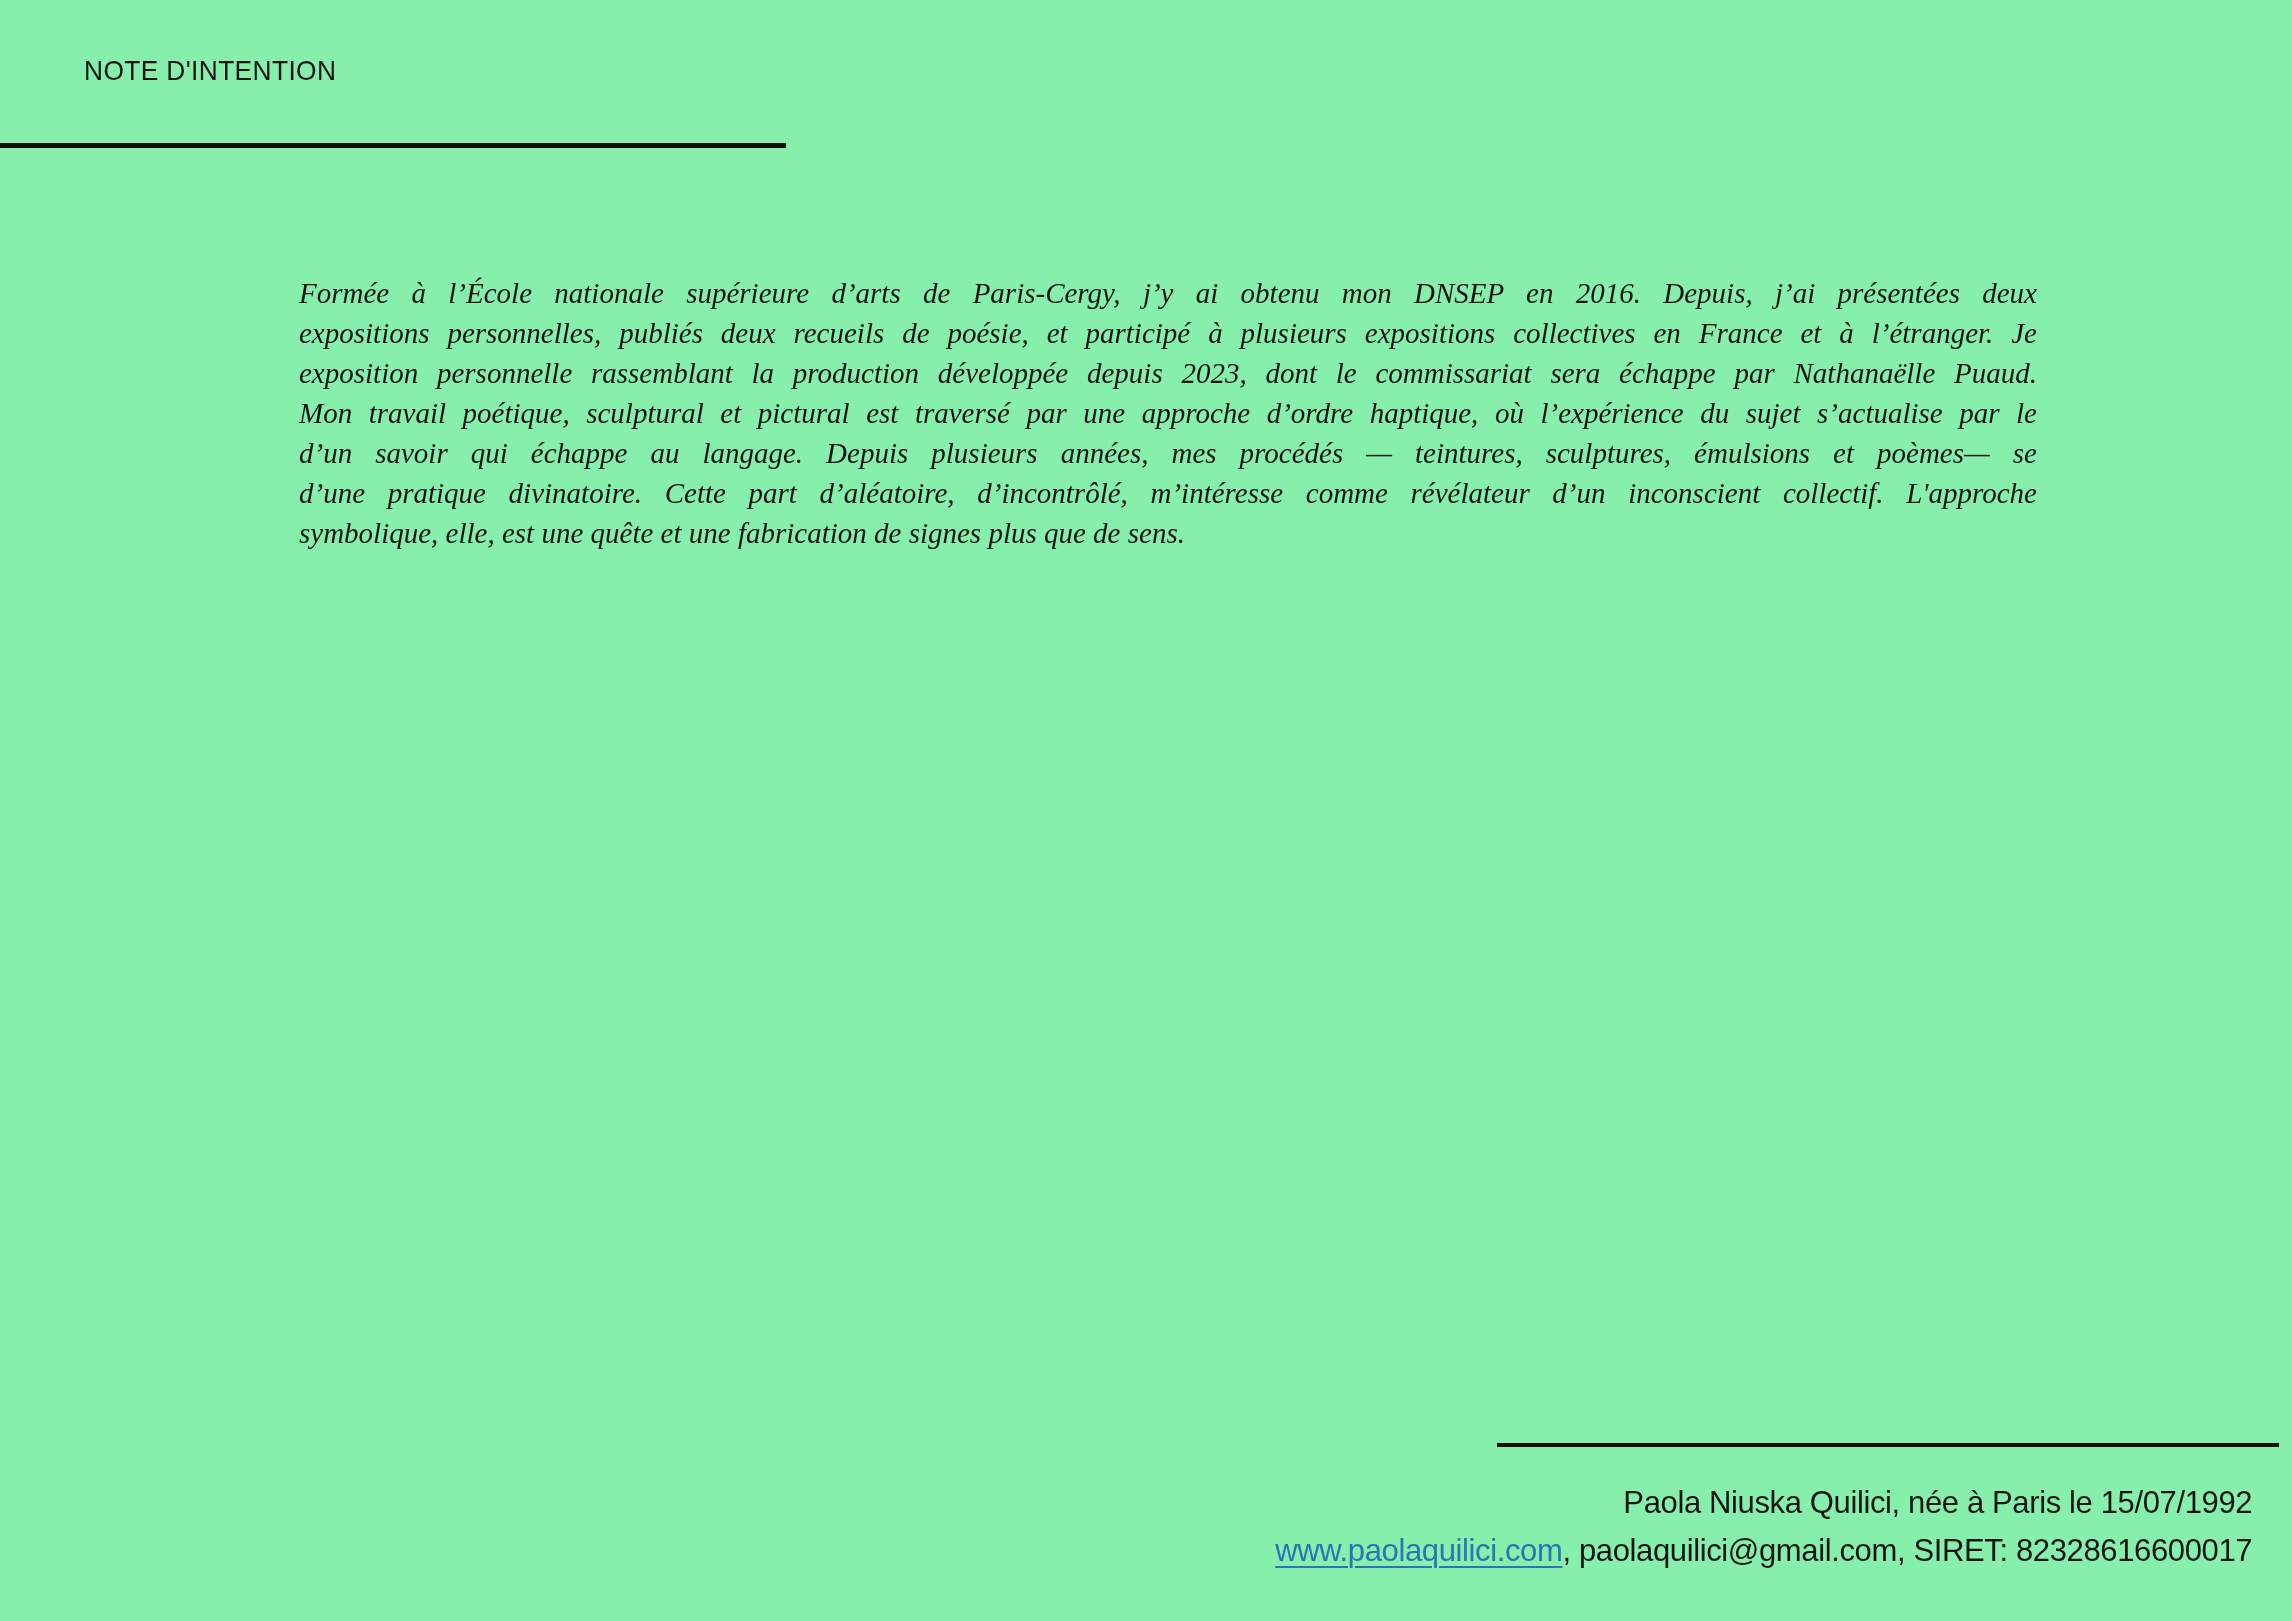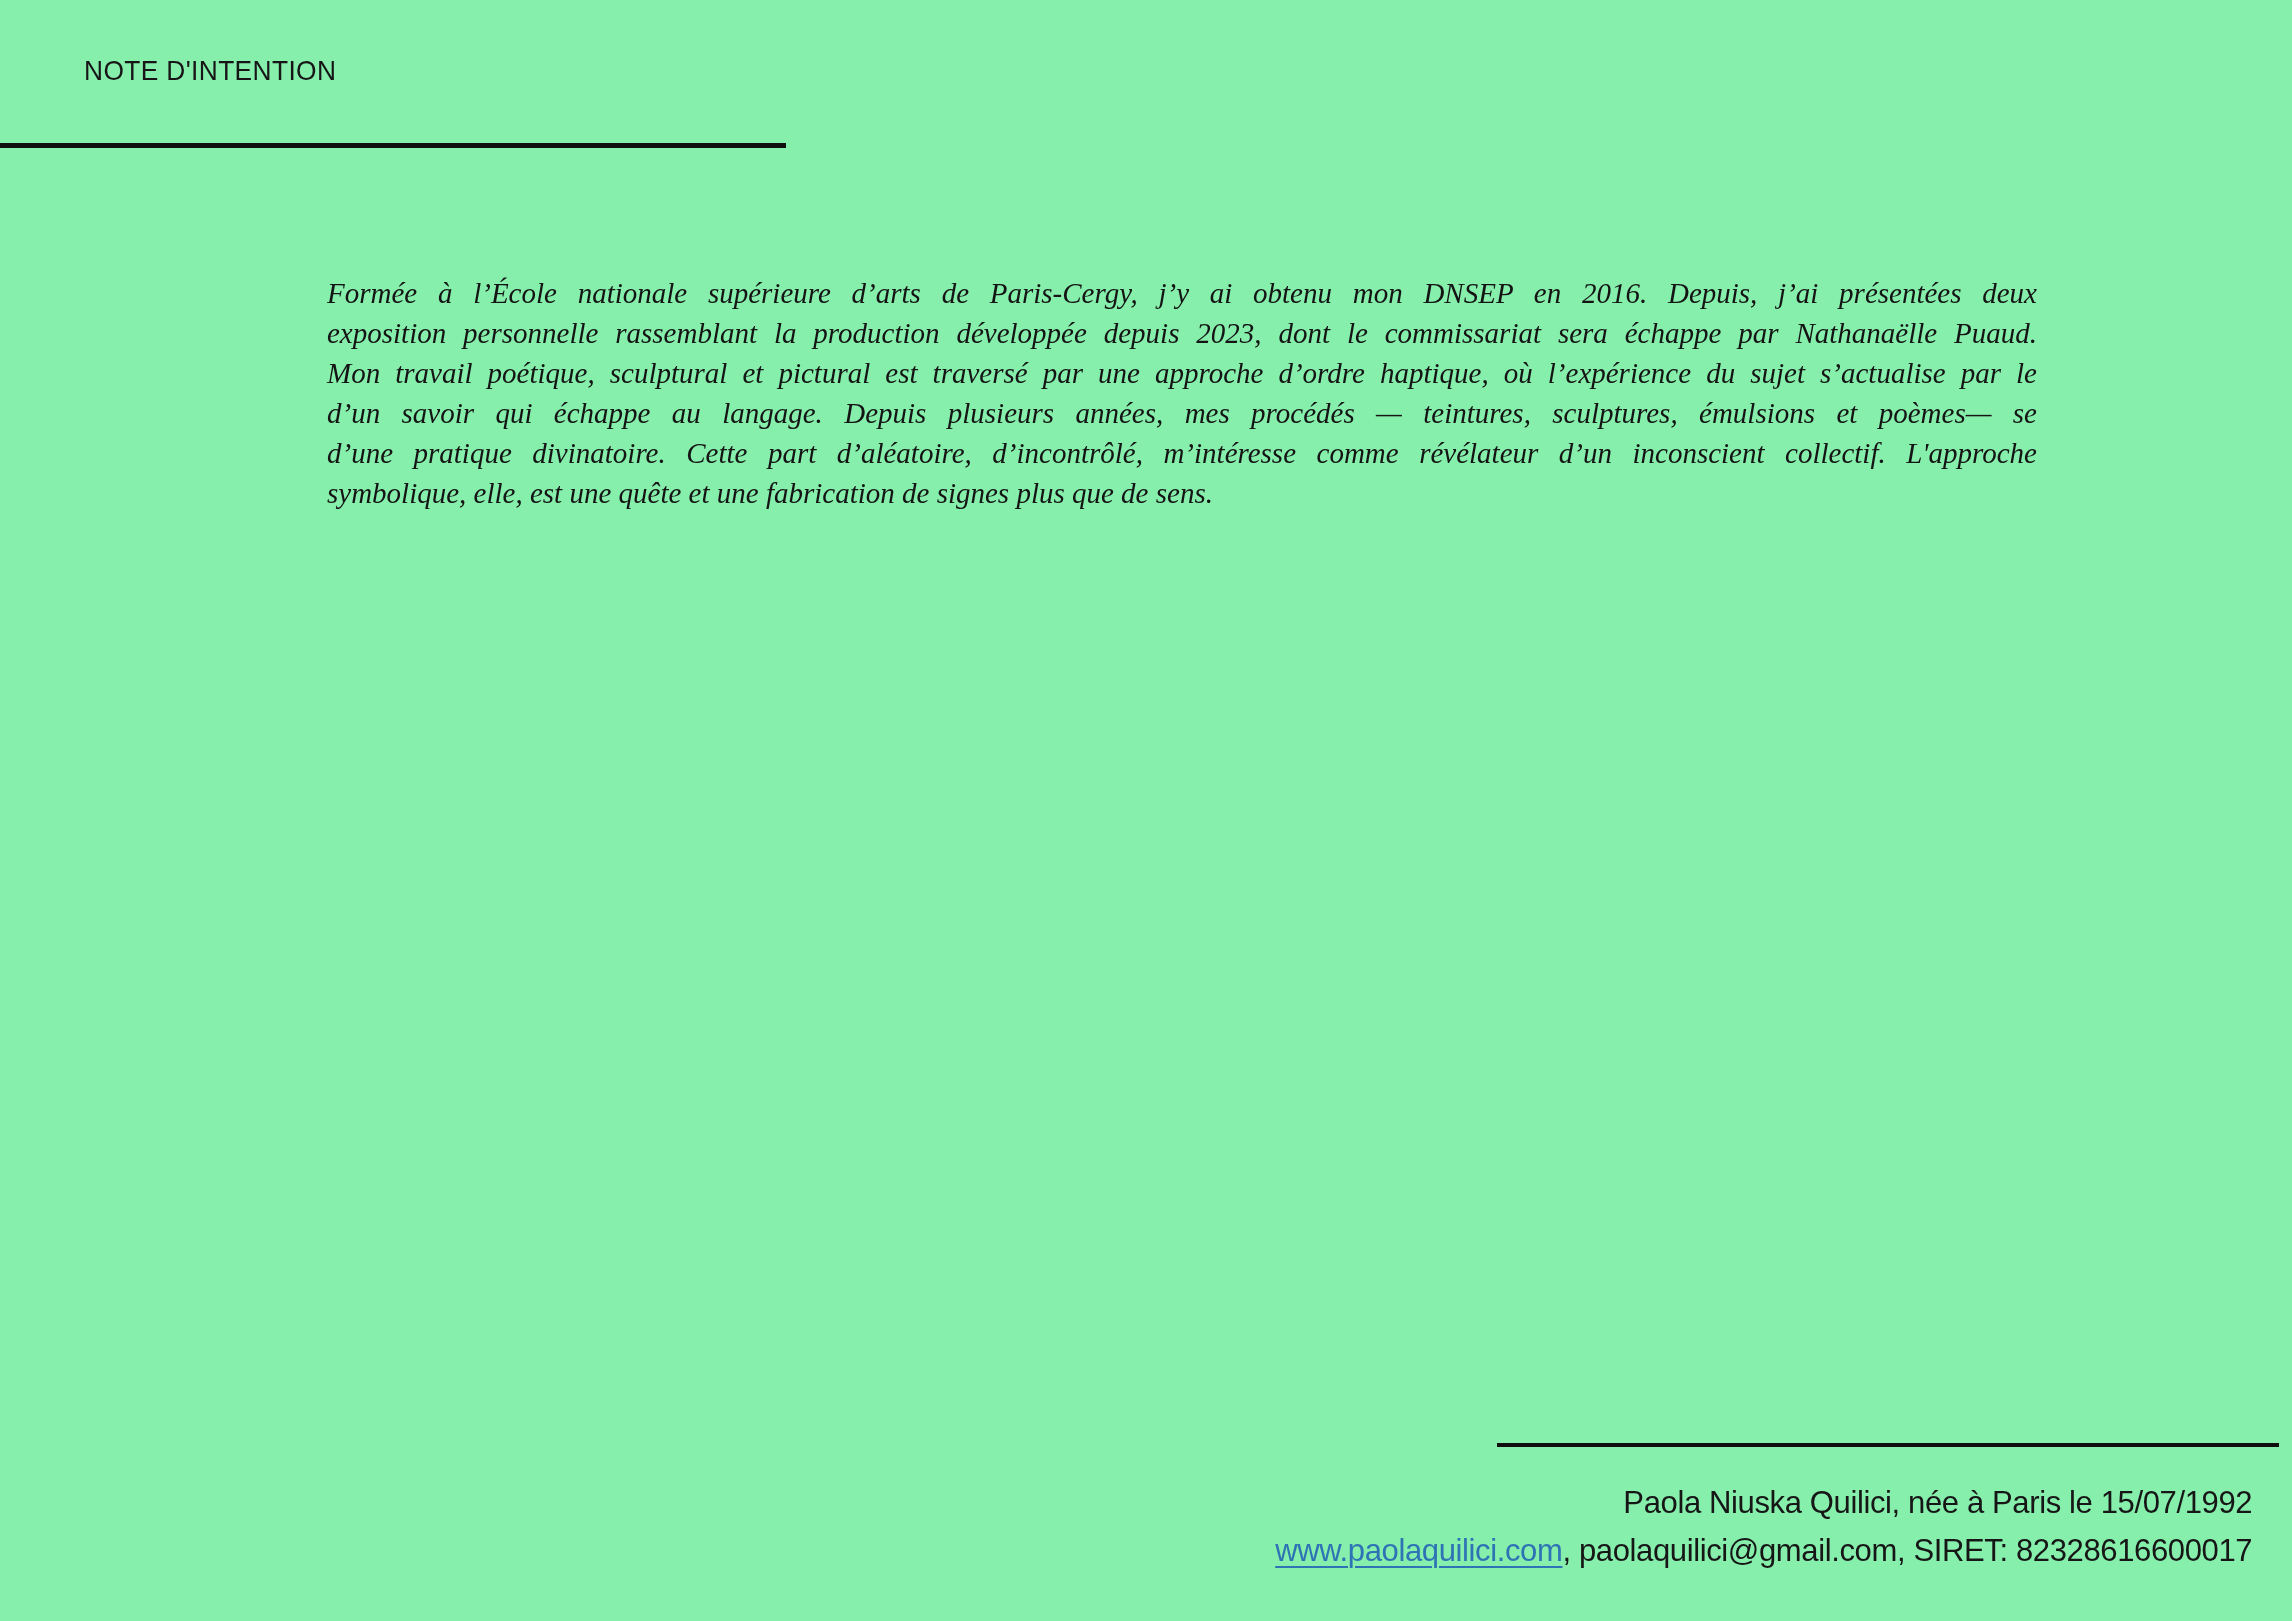--- a/index.html
+++ b/index.html
@@ -50,21 +50,20 @@
     font-size: 29px;
     line-height: 40px;
     color: #141414;
   }
   .intent-text .line {
     text-align: justify;
     text-align-last: justify;
     white-space: normal;
     height: 40px;
     overflow: visible;
-    margin-left: 28px;
   }
   .intent-text .line.last {
     text-align: left;
     text-align-last: left;
   }
 
   
   .signature-rule {
     position: absolute;
     left: 1497px;
@@ -98,20 +97,21 @@
 <body>
 
 <div class="page">
 
   <div class="doc-title">NOTE D'INTENTION</div>
 
   <div class="title-rule"></div>
 
   <div class="intent-text">
     <div class="line">Formée à l’École nationale supérieure d’arts de Paris-Cergy, j’y ai obtenu mon DNSEP en 2016. Depuis, j’ai présentées deux</div>
+    <div class="line">expositions personnelles, publiés deux recueils de poésie, et participé à plusieurs expositions collectives en France et à l’étranger. Je</div>
     <div class="line">exposition personnelle rassemblant la production développée depuis 2023, dont le commissariat sera échappe par Nathanaëlle Puaud.</div>
     <div class="line">Mon travail poétique, sculptural et pictural est traversé par une approche d’ordre haptique, où l’expérience du sujet s’actualise par le</div>
     <div class="line">d’un savoir qui échappe au langage. Depuis plusieurs années, mes procédés — teintures, sculptures, émulsions et poèmes— se</div>
     <div class="line">d’une pratique divinatoire. Cette part d’aléatoire, d’incontrôlé, m’intéresse comme révélateur d’un inconscient collectif. L'approche</div>
     <div class="line last">symbolique, elle, est une quête et une fabrication de signes plus que de sens.</div>
   </div>
 
   <div class="signature-rule"></div>
 
   <div class="signature">

